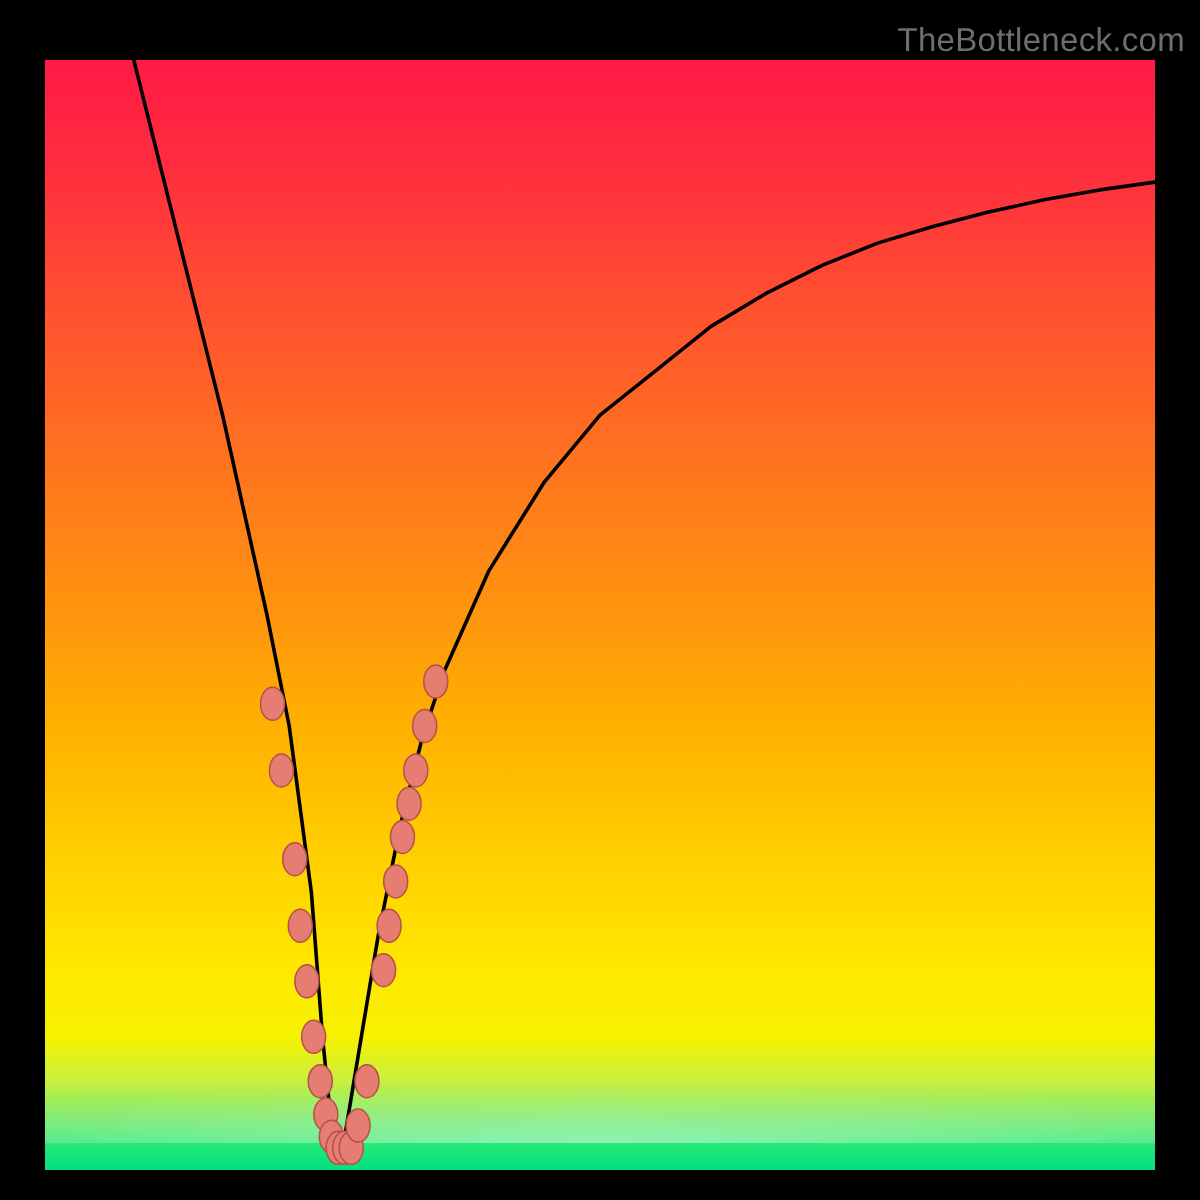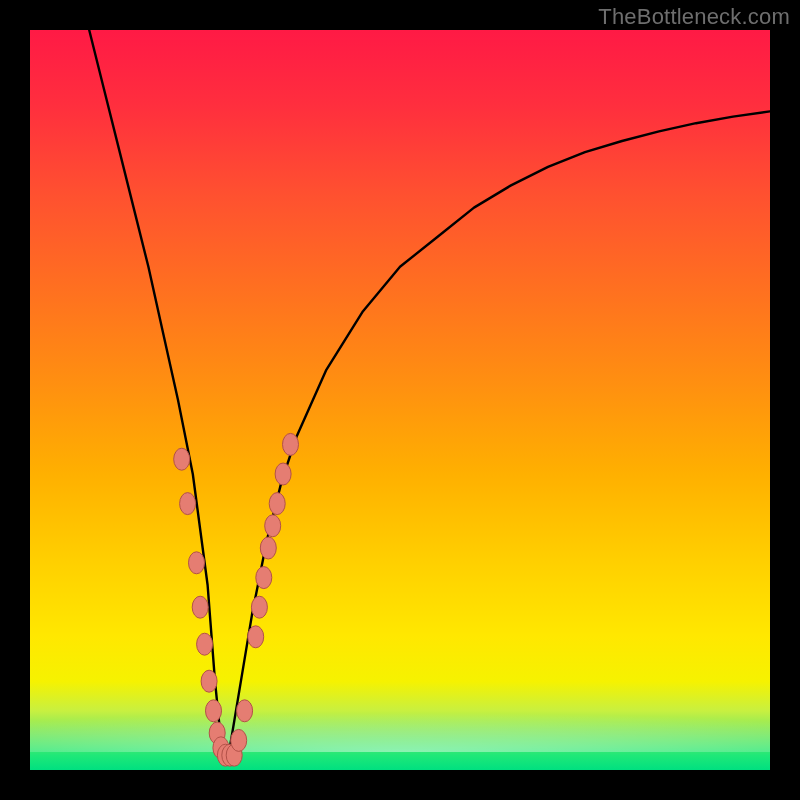--- a/index.html
+++ b/index.html
@@ -6,21 +6,21 @@
     margin: 0;
     padding: 0;
     width: 800px;
     height: 800px;
     background: #000000;
     overflow: hidden;
     font-family: Arial, Helvetica, sans-serif;
   }
   .frame {
     position: absolute;
-    top: 0;
+    top: 10px;
     left: 0;
     width: 800px;
     height: 704px;
     background: #000000;
   }
   .plot-area {
     position: absolute;
     top: 30px;
     left: 30px;
     width: 740px;

